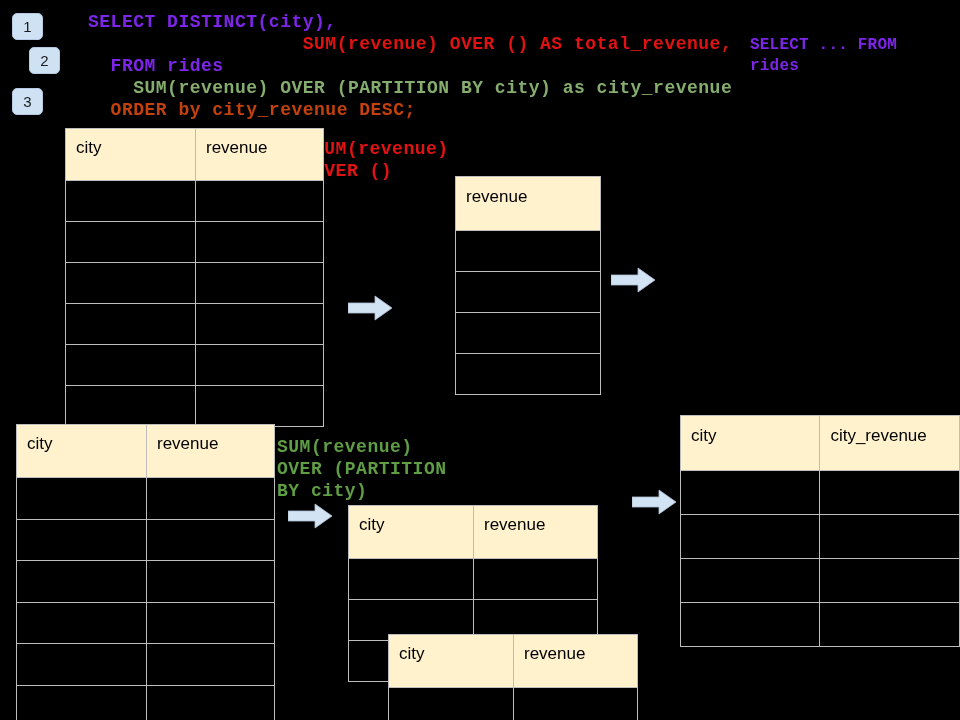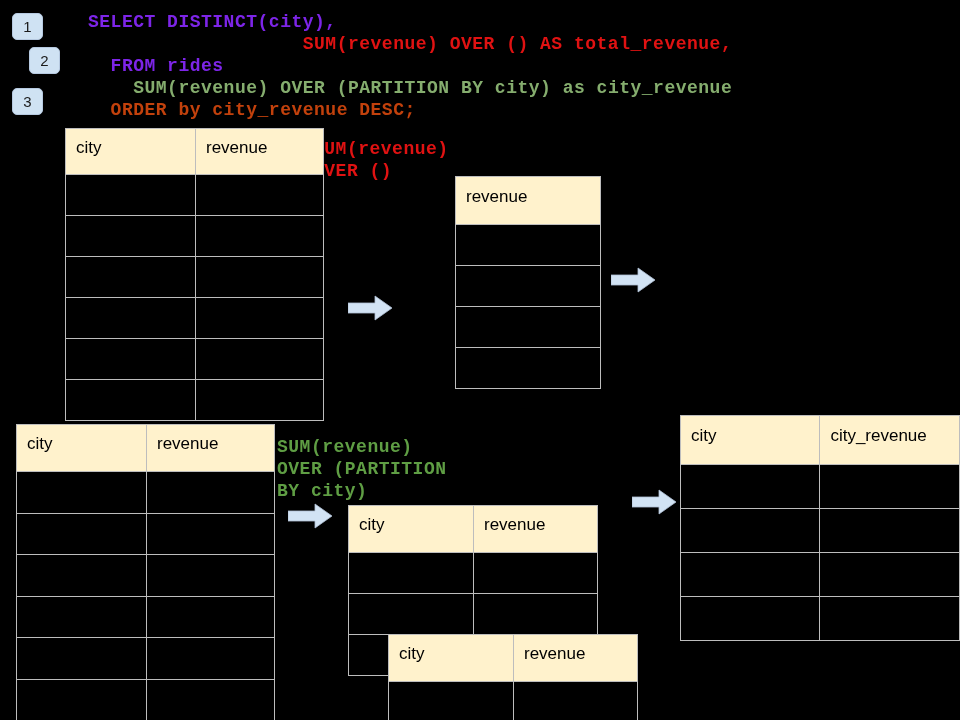--- a/index.html
+++ b/index.html
@@ -22,21 +22,21 @@
     font:15px "Liberation Sans", sans-serif;color:#1c1c1c;}
   #badge-1{left:12px;top:13px;}
   #badge-2{left:29px;top:47px;}
   #badge-3{left:12px;top:88px;}
 
   
   .twrap{position:absolute;}
   .dtable{border-collapse:collapse;table-layout:fixed;}
   .dtable th{background:var(--header-bg);border:1px solid var(--border);
     font:17px "Liberation Sans", sans-serif;font-weight:400;color:#000;
-    text-align:left;padding:0 0 8px 10px;vertical-align:middle;}
+    text-align:left;padding:0 0 14px 10px;vertical-align:middle;}
   .dtable td{border:1px solid var(--border);background:var(--background);padding:0;}
 
   #tbl-source-top{left:65px;top:128px;}
   #tbl-source-top th{height:37px}
   #tbl-source-top td{height:40px}
   #tbl-source-top th:nth-child(1),#tbl-source-top td:nth-child(1){width:119px}
   #tbl-source-top th:nth-child(2),#tbl-source-top td:nth-child(2){width:117px}
 
   #tbl-total-revenue-result{left:455px;top:176px;}
   #tbl-total-revenue-result th{height:39px}
@@ -85,20 +85,22 @@
   <div class="badge" id="badge-3">3</div>
 
   <div class="code-block">
       <div class="code-line" style="color: rgb(125, 37, 232);">SELECT DISTINCT(city),</div>
       <div class="code-line" style="color: rgb(224, 18, 18); text-align: right;">    SUM(revenue) OVER () AS total_revenue,</div>
       <div class="code-line" style="color: rgb(125, 37, 232);">  FROM rides</div>
       <div class="code-line" style="color: rgb(133, 173, 110);">    SUM(revenue) OVER (PARTITION BY city) as city_revenue</div>
       <div class="code-line" style="color: #c2410c;">  ORDER by city_revenue DESC;</div>
     </div>
 
+  <div class="side-note">SELECT ... FROM
+rides</div>
 
   <div class="mlabel" id="label-total">SUM(revenue)
 OVER ()</div>
   <div class="mlabel" id="label-partition">SUM(revenue)
 OVER (PARTITION
 BY city)</div>
 
   <div class="twrap" id="tbl-source-top">
       <table class="dtable">
         <thead>

